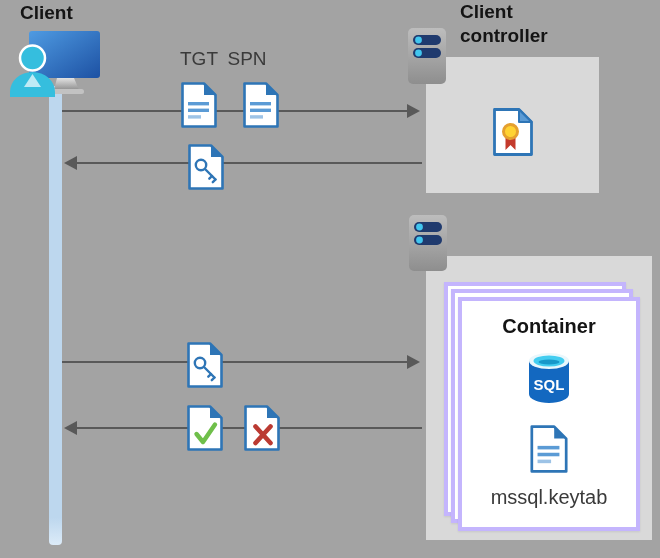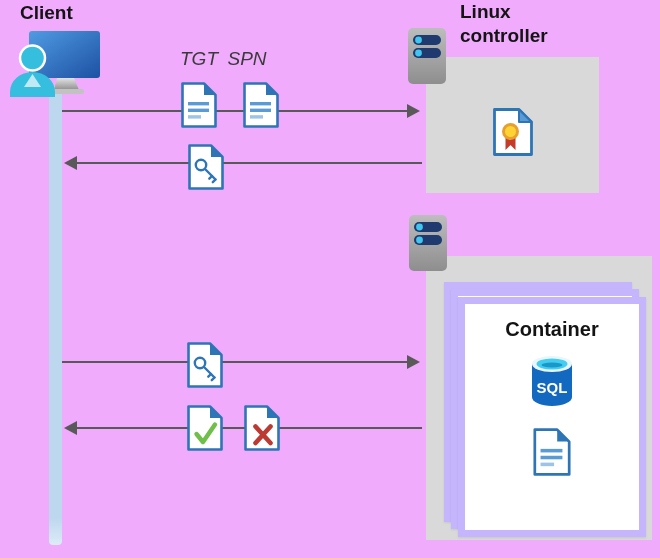--- a/index.html
+++ b/index.html
@@ -1,22 +1,22 @@
 <!DOCTYPE html>
 <html><head>
 <meta charset="utf-8">
 <style>
   html,body{margin:0;padding:0;background:#ffffff;}
   .canvas{
-    position:relative;width:660px;height:558px;background:#f0abfc;
+    position:relative;width:660px;height:558px;background:#a3a3a3;
     font-family:"Liberation Sans",sans-serif;overflow:hidden;
   }
   .abs{position:absolute;}
   .heading{font-weight:700;color:#141414;font-size:19px;line-height:24px;}
-  .plain{color:#3a3a3a;font-size:19px;font-style:italic;}
+  .plain{color:#3a3a3a;font-size:19px;}
   .center{text-align:center;}
   
   .lifeline{
     left:49px;top:86px;width:13px;height:459px;z-index:0;
     background:linear-gradient(#bdd7ee 0 94%,#dcebf8 100%);
     border-radius:0 0 4px 4px;
   }
   
   .groupbox{background:#d9d9d9;z-index:0;}
   .dc-box{left:426px;top:57px;width:173px;height:136px;}
@@ -25,21 +25,21 @@
   .arrow-line{height:2px;background:#595959;z-index:1;}
   .head-right{width:0;height:0;border-left:13px solid #595959;
     border-top:7px solid transparent;border-bottom:7px solid transparent;z-index:1;}
   .head-left{width:0;height:0;border-right:13px solid #595959;
     border-top:7px solid transparent;border-bottom:7px solid transparent;z-index:1;}
   
   .doc-icon{width:38px;height:48px;z-index:3;}
   .server-icon{width:40px;height:58px;z-index:2;}
   
   .card{position:absolute;width:174px;height:226px;background:#fff;
-    border:7px solid #c4b5fd;box-shadow:0 1px 2px rgba(0,0,0,0.08);z-index:1;}
+    border:4px solid #c4b5fd;box-shadow:0 1px 2px rgba(0,0,0,0.08);z-index:1;}
   .card-front{display:flex;flex-direction:column;align-items:center;z-index:2;}
   .card-front .card-title{margin-top:13px;font-size:20px;}
   .card-front .sql-wrap{margin-top:14px;}
   .card-front .keytab-wrap{margin-top:16px;}
   .card-front .keytab-label{margin-top:8px;font-size:20px;}
   .msg-label{z-index:2;}
 </style>
 </head>
 <body>
 
@@ -163,21 +163,21 @@
   <div class="abs server-icon" style="left:407px;top:27px;">
     <svg width="40" height="58" viewBox="0 0 40 58">
       <rect x="1" y="1" width="38" height="56" rx="5" fill="url(#srv-grad)"></rect>
       <rect x="6" y="8" width="28" height="10" rx="5" fill="#1F3A6E"></rect>
       <circle cx="11.5" cy="13" r="3.4" fill="#41C6EF"></circle>
       <rect x="6" y="21" width="28" height="10" rx="5" fill="#1F3A6E"></rect>
       <circle cx="11.5" cy="26" r="3.4" fill="#41C6EF"></circle>
     </svg>
   </div>
 
-  <div class="abs heading" style="left:460px;top:0px;width:130px;">Linux controller</div>
+  <div class="abs heading" style="left:460px;top:0px;width:130px;">Client controller</div>
 
   <div class="abs" style="left:492px;top:107px;z-index:1;">
     <svg width="42" height="50" viewBox="0 0 42 50">
       <path d="M2.5 2.5 H27 L39.5 15 V47.5 H2.5 Z" fill="#fff" stroke="#2E75B6" stroke-width="2.8" stroke-linejoin="round"></path>
       <path d="M27 2.5 V15 H39.5 Z" fill="#5B9BD5" stroke="#2E75B6" stroke-width="2" stroke-linejoin="round"></path>
       <path d="M13.5 28 L13.5 43 L18.5 38 L23.5 43 L23.5 28 Z" fill="#C43A2C"></path>
       <circle cx="18.5" cy="24.5" r="7" fill="#FFD333" stroke="#E5A02F" stroke-width="3"></circle>
     </svg>
   </div>
 
@@ -213,15 +213,16 @@
     <div class="keytab-wrap">
       <svg width="40" height="50" viewBox="0 0 38 48">
         <path d="M2.5 2.5 H24 L35.5 14 V45.5 H2.5 Z" fill="#fff" stroke="#2E75B6" stroke-width="2.6" stroke-linejoin="round"></path>
         <path d="M24 2.5 V14 H35.5 Z" fill="#2E75B6"></path>
         <rect x="8" y="21" width="21" height="3.4" fill="#5B9BD5"></rect>
         <rect x="8" y="27.6" width="21" height="3.4" fill="#5B9BD5"></rect>
         <rect x="8" y="34.2" width="13" height="3.4" fill="#9DC3E6"></rect>
       </svg>
     </div>
 
+    <div class="plain keytab-label">mssql.keytab</div>
   </div>
 
 </div>
 
 </body></html>

